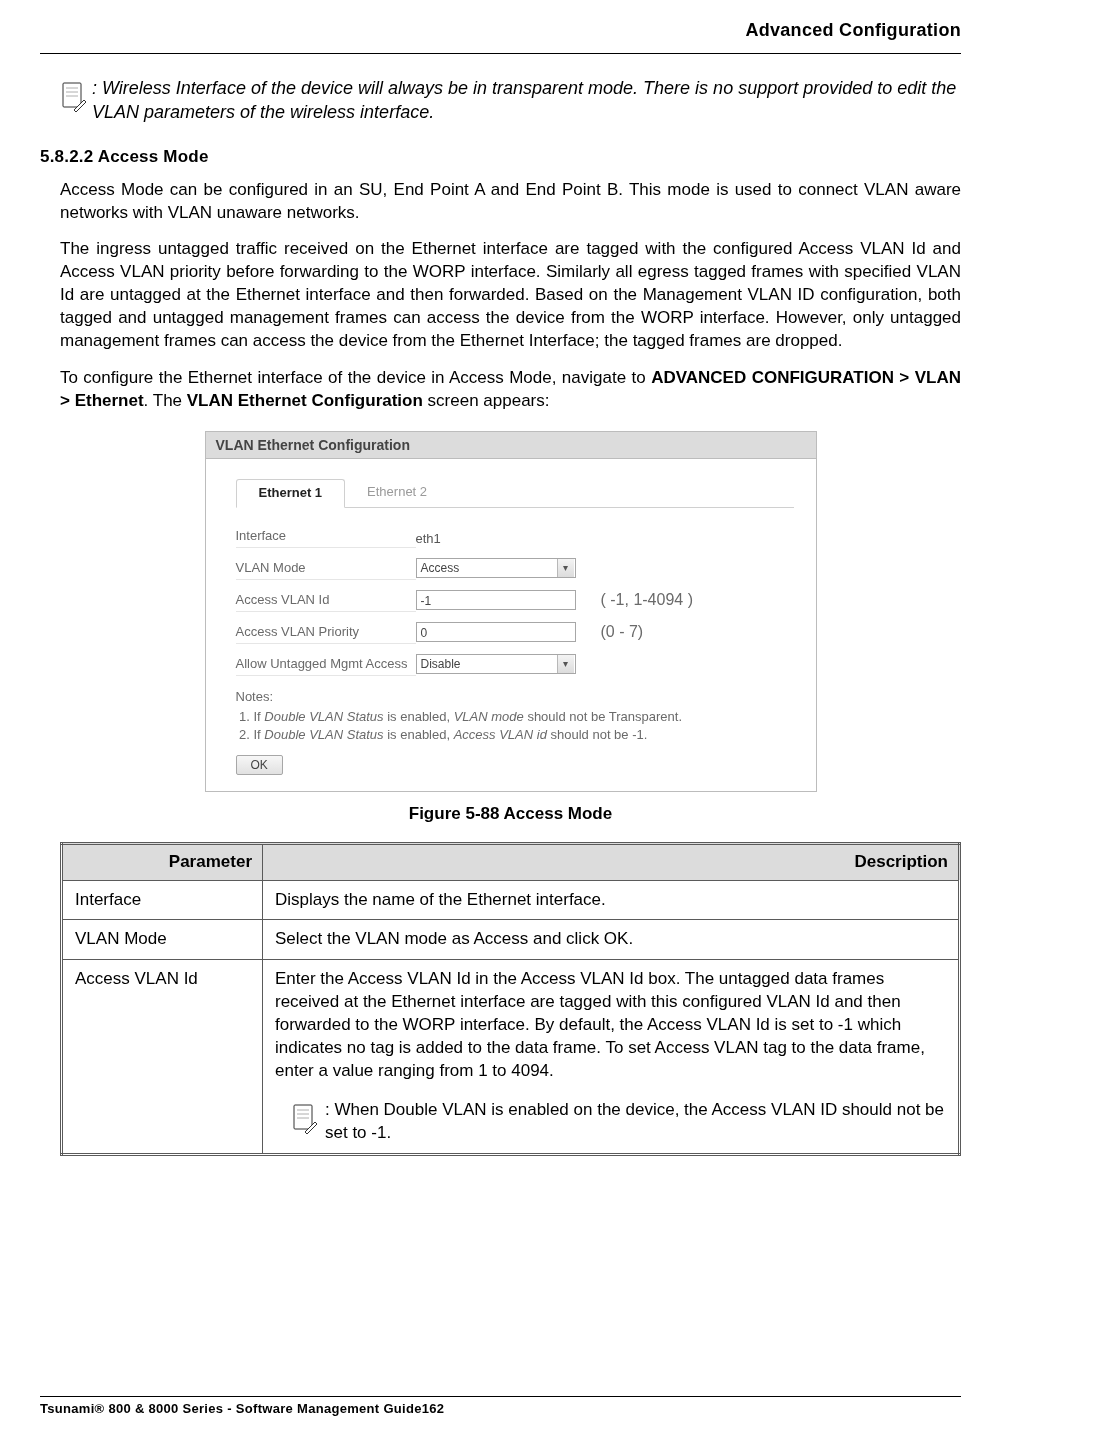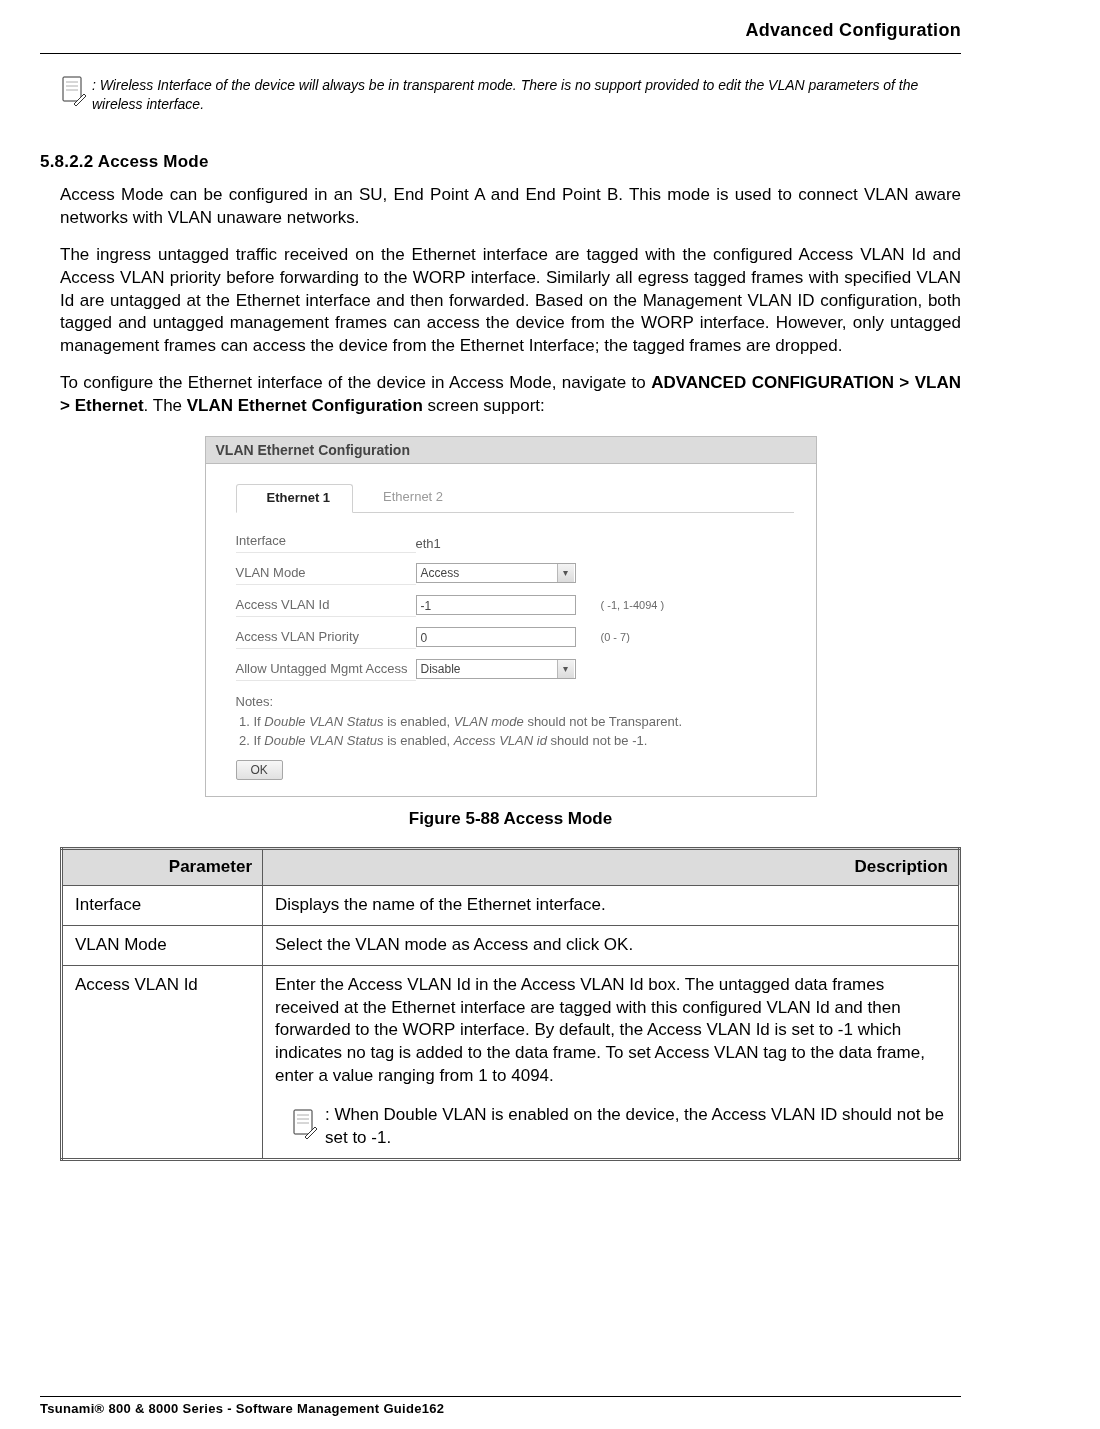--- a/index.html
+++ b/index.html
@@ -25,24 +25,24 @@
     letter-spacing: 0.3px;
     margin: 0 0 12px 0;
   }
   hr.header-rule {
     border: none;
     border-top: 1px solid #000;
     margin: 0 0 22px 0;
   }
   .note-block {
     display: flex;
-    align-items: flex-start;
-    margin: 0 0 38px 20px;
+    align-items: center;
+    margin: 0 0 22px 20px;
     font-style: italic;
-    font-size: 14px;
+    font-size: 18px;
     line-height: 1.35;
   }
   .note-icon {
     flex: 0 0 auto;
     margin-right: 4px;
   }
   .note-text {
     flex: 1 1 auto;
   }
   .note-icon svg { display: block; }
@@ -83,21 +83,21 @@
   }
   .panel-body {
     padding: 20px 22px 16px 30px;
   }
   .tabs {
     display: flex;
     border-bottom: 1px solid #d0d0d0;
     margin-bottom: 16px;
   }
   .tab {
-    padding: 5px 22px 7px 30px;
+    padding: 5px 22px 7px 22px;
     color: #9a9a9a;
     font-size: 13px;
   }
   .tab.active {
     color: #222;
     font-weight: bold;
     border: 1px solid #d0d0d0;
     border-bottom: 1px solid #fff;
     border-radius: 3px 3px 0 0;
     margin-bottom: -1px;
@@ -118,21 +118,21 @@
   .form-row:first-of-type .form-value {
     font-weight: normal;
   }
   .form-value {
     flex: 0 0 auto;
     width: 175px;
   }
   .form-hint {
     margin-left: 10px;
     color: #6a6a6a;
-    font-size: 11px;
+    font-size: 16px;
     text-align: right;
   }
   .form-text {
     color: #555;
     padding-top: 4px;
   }
   .fake-input, .fake-select {
     border: 1px solid #a7a7a7;
     background: #fff;
     height: 20px;
@@ -257,21 +257,21 @@
 
   <h3 class="section">5.8.2.2 Access Mode</h3>
 
   <div class="body-indent">
 
     <p class="body">Access Mode can be configured in an SU, End Point A and End Point B. This mode is used to connect VLAN aware networks with VLAN unaware networks.</p>
 
     <p class="body">The ingress untagged traffic received on the Ethernet interface are tagged with the configured Access VLAN Id and Access VLAN priority before forwarding to the WORP interface. Similarly all egress tagged frames with specified VLAN Id are untagged at the Ethernet interface and then forwarded. Based on the Management VLAN ID configuration, both tagged and untagged management frames can access the device from the WORP interface. However, only untagged management frames can access the device from the Ethernet Interface; the tagged frames are dropped.</p>
 
     <p class="body">
-      <span>To configure the Ethernet interface of the device in Access Mode, navigate to </span><span class="b">ADVANCED CONFIGURATION &gt; VLAN &gt; Ethernet</span><span>. The </span><span class="b">VLAN Ethernet Configuration</span><span> screen support:</span>
+      <span>To configure the Ethernet interface of the device in Access Mode, navigate to </span><span class="b">ADVANCED CONFIGURATION &gt; VLAN &gt; Ethernet</span><span>. The </span><span class="b">VLAN Ethernet Configuration</span><span> screen appears:</span>
     </p>
 
     <div class="panel">
       <div class="panel-title">VLAN Ethernet Configuration</div>
       <div class="panel-body">
         <div class="tabs">
           <div class="tab active">Ethernet 1</div>
           <div class="tab">Ethernet 2</div>
         </div>
 

